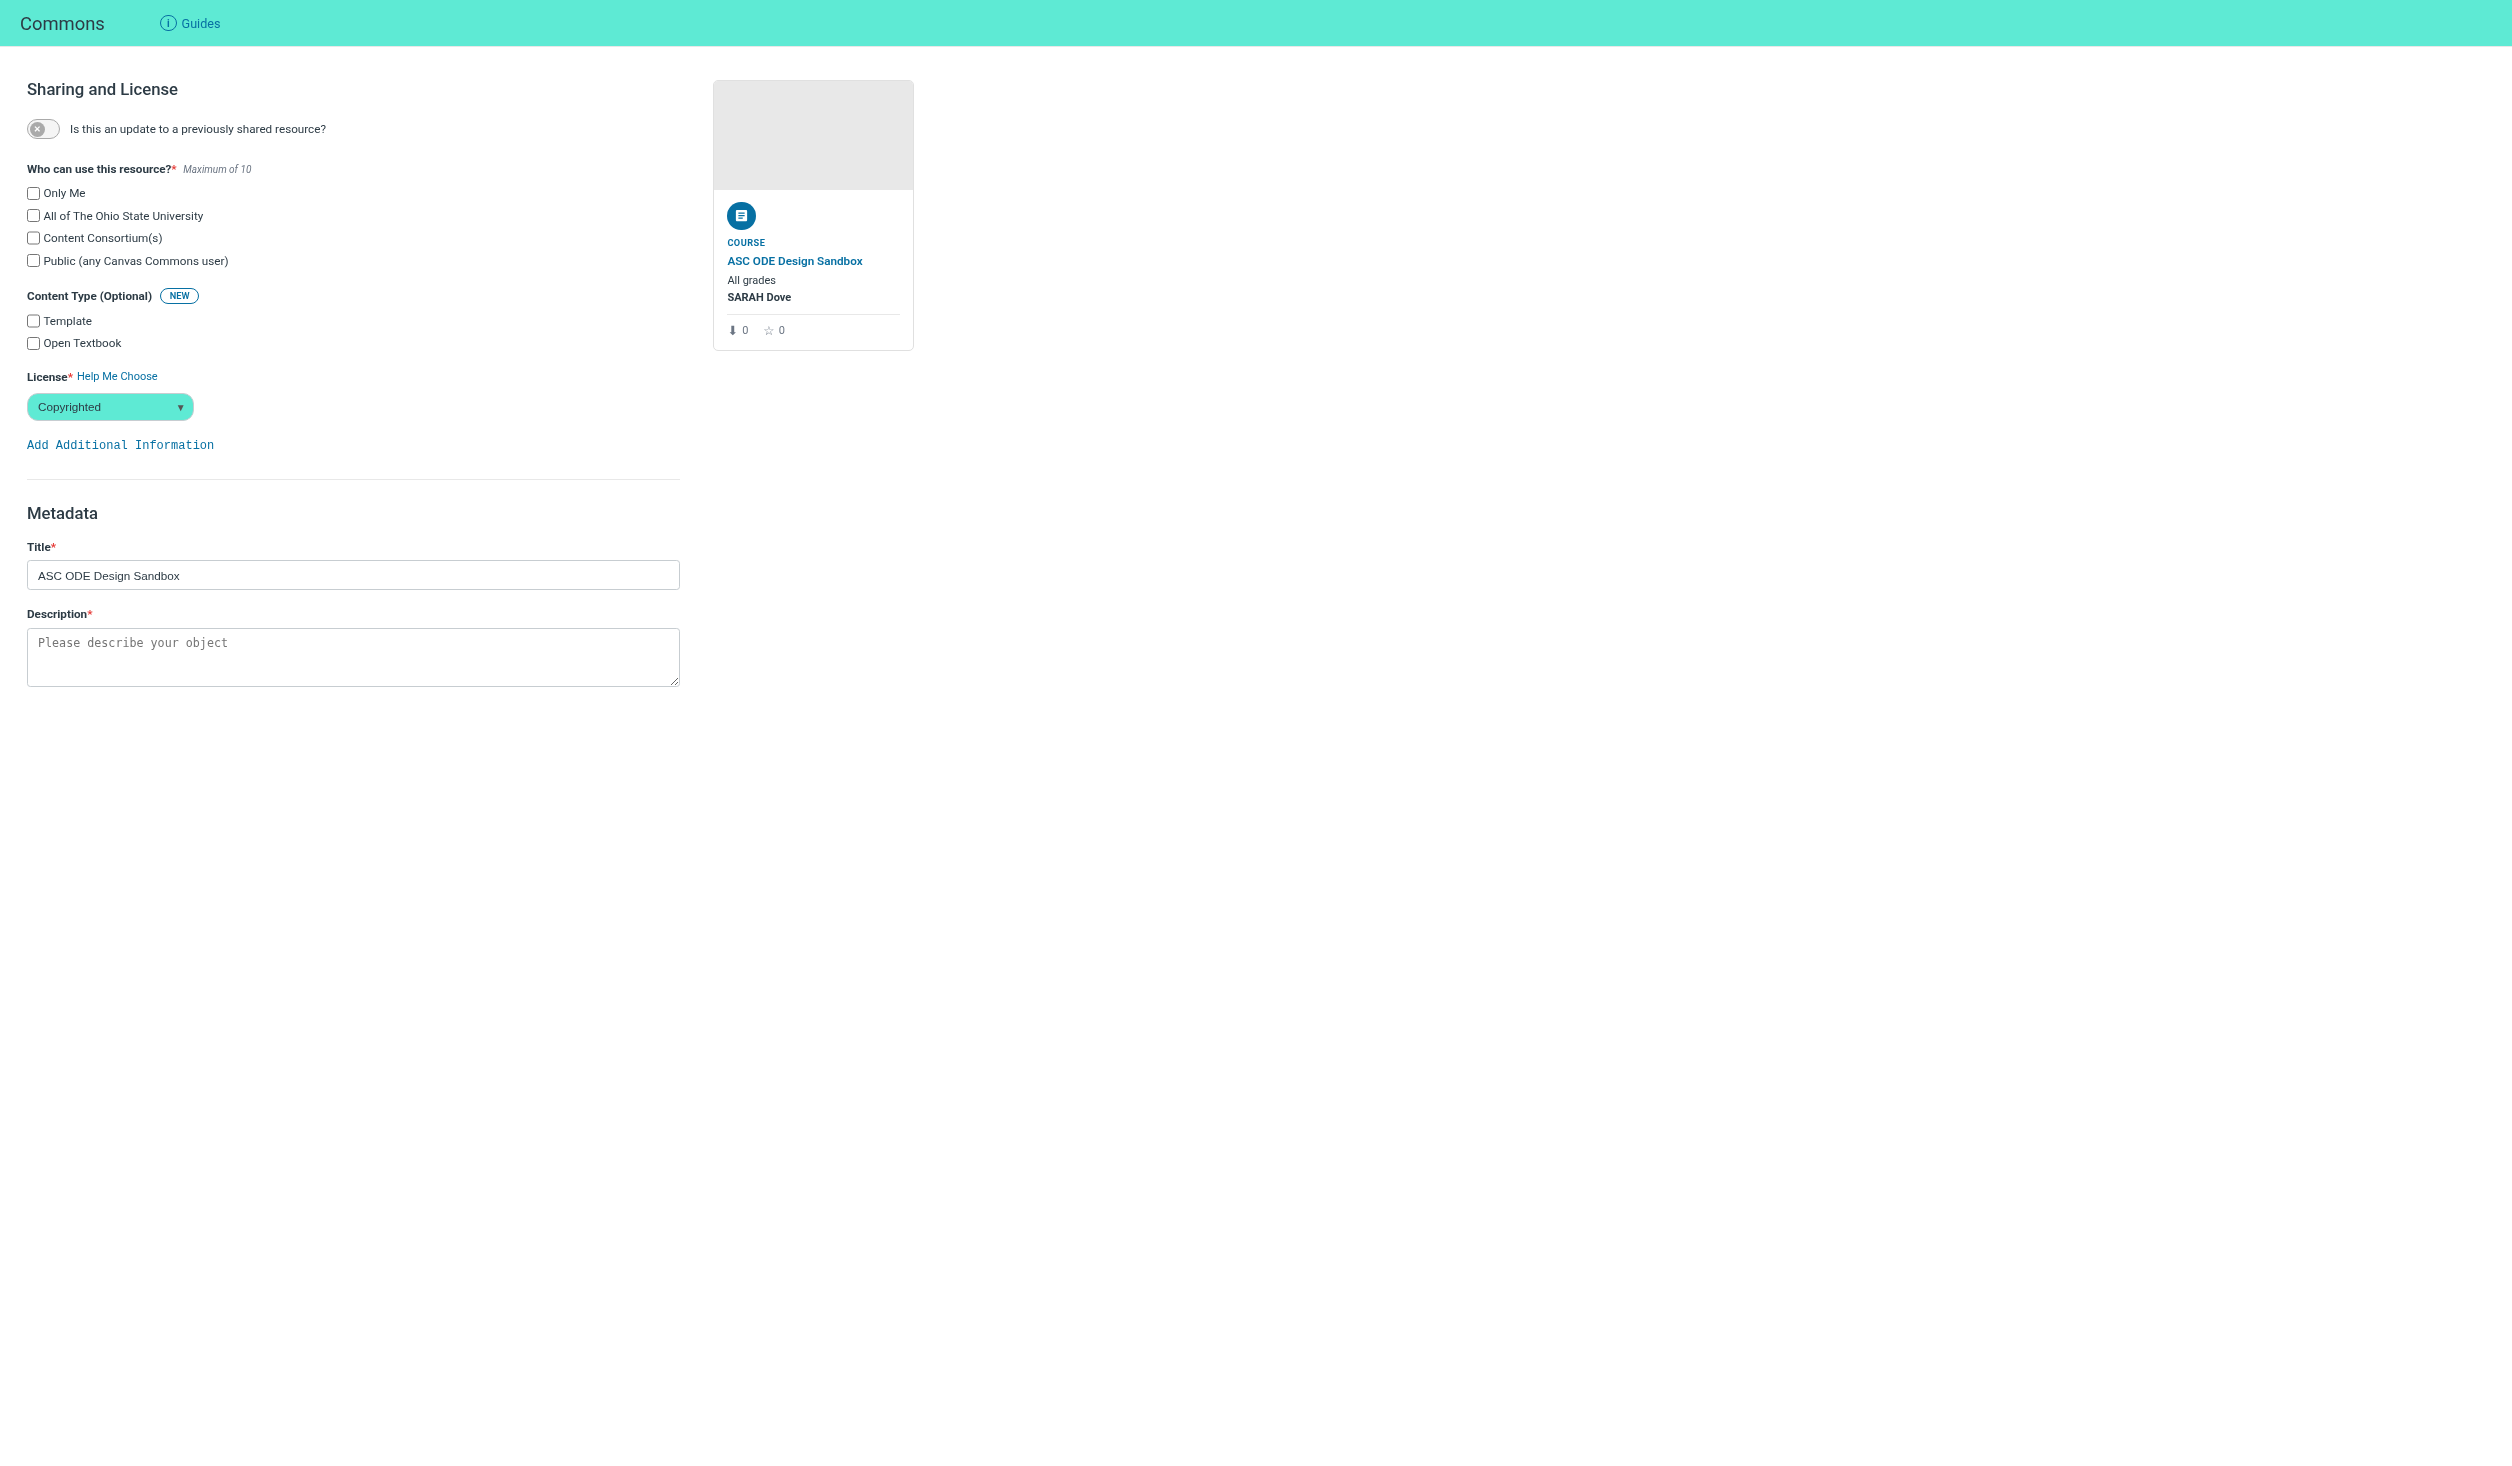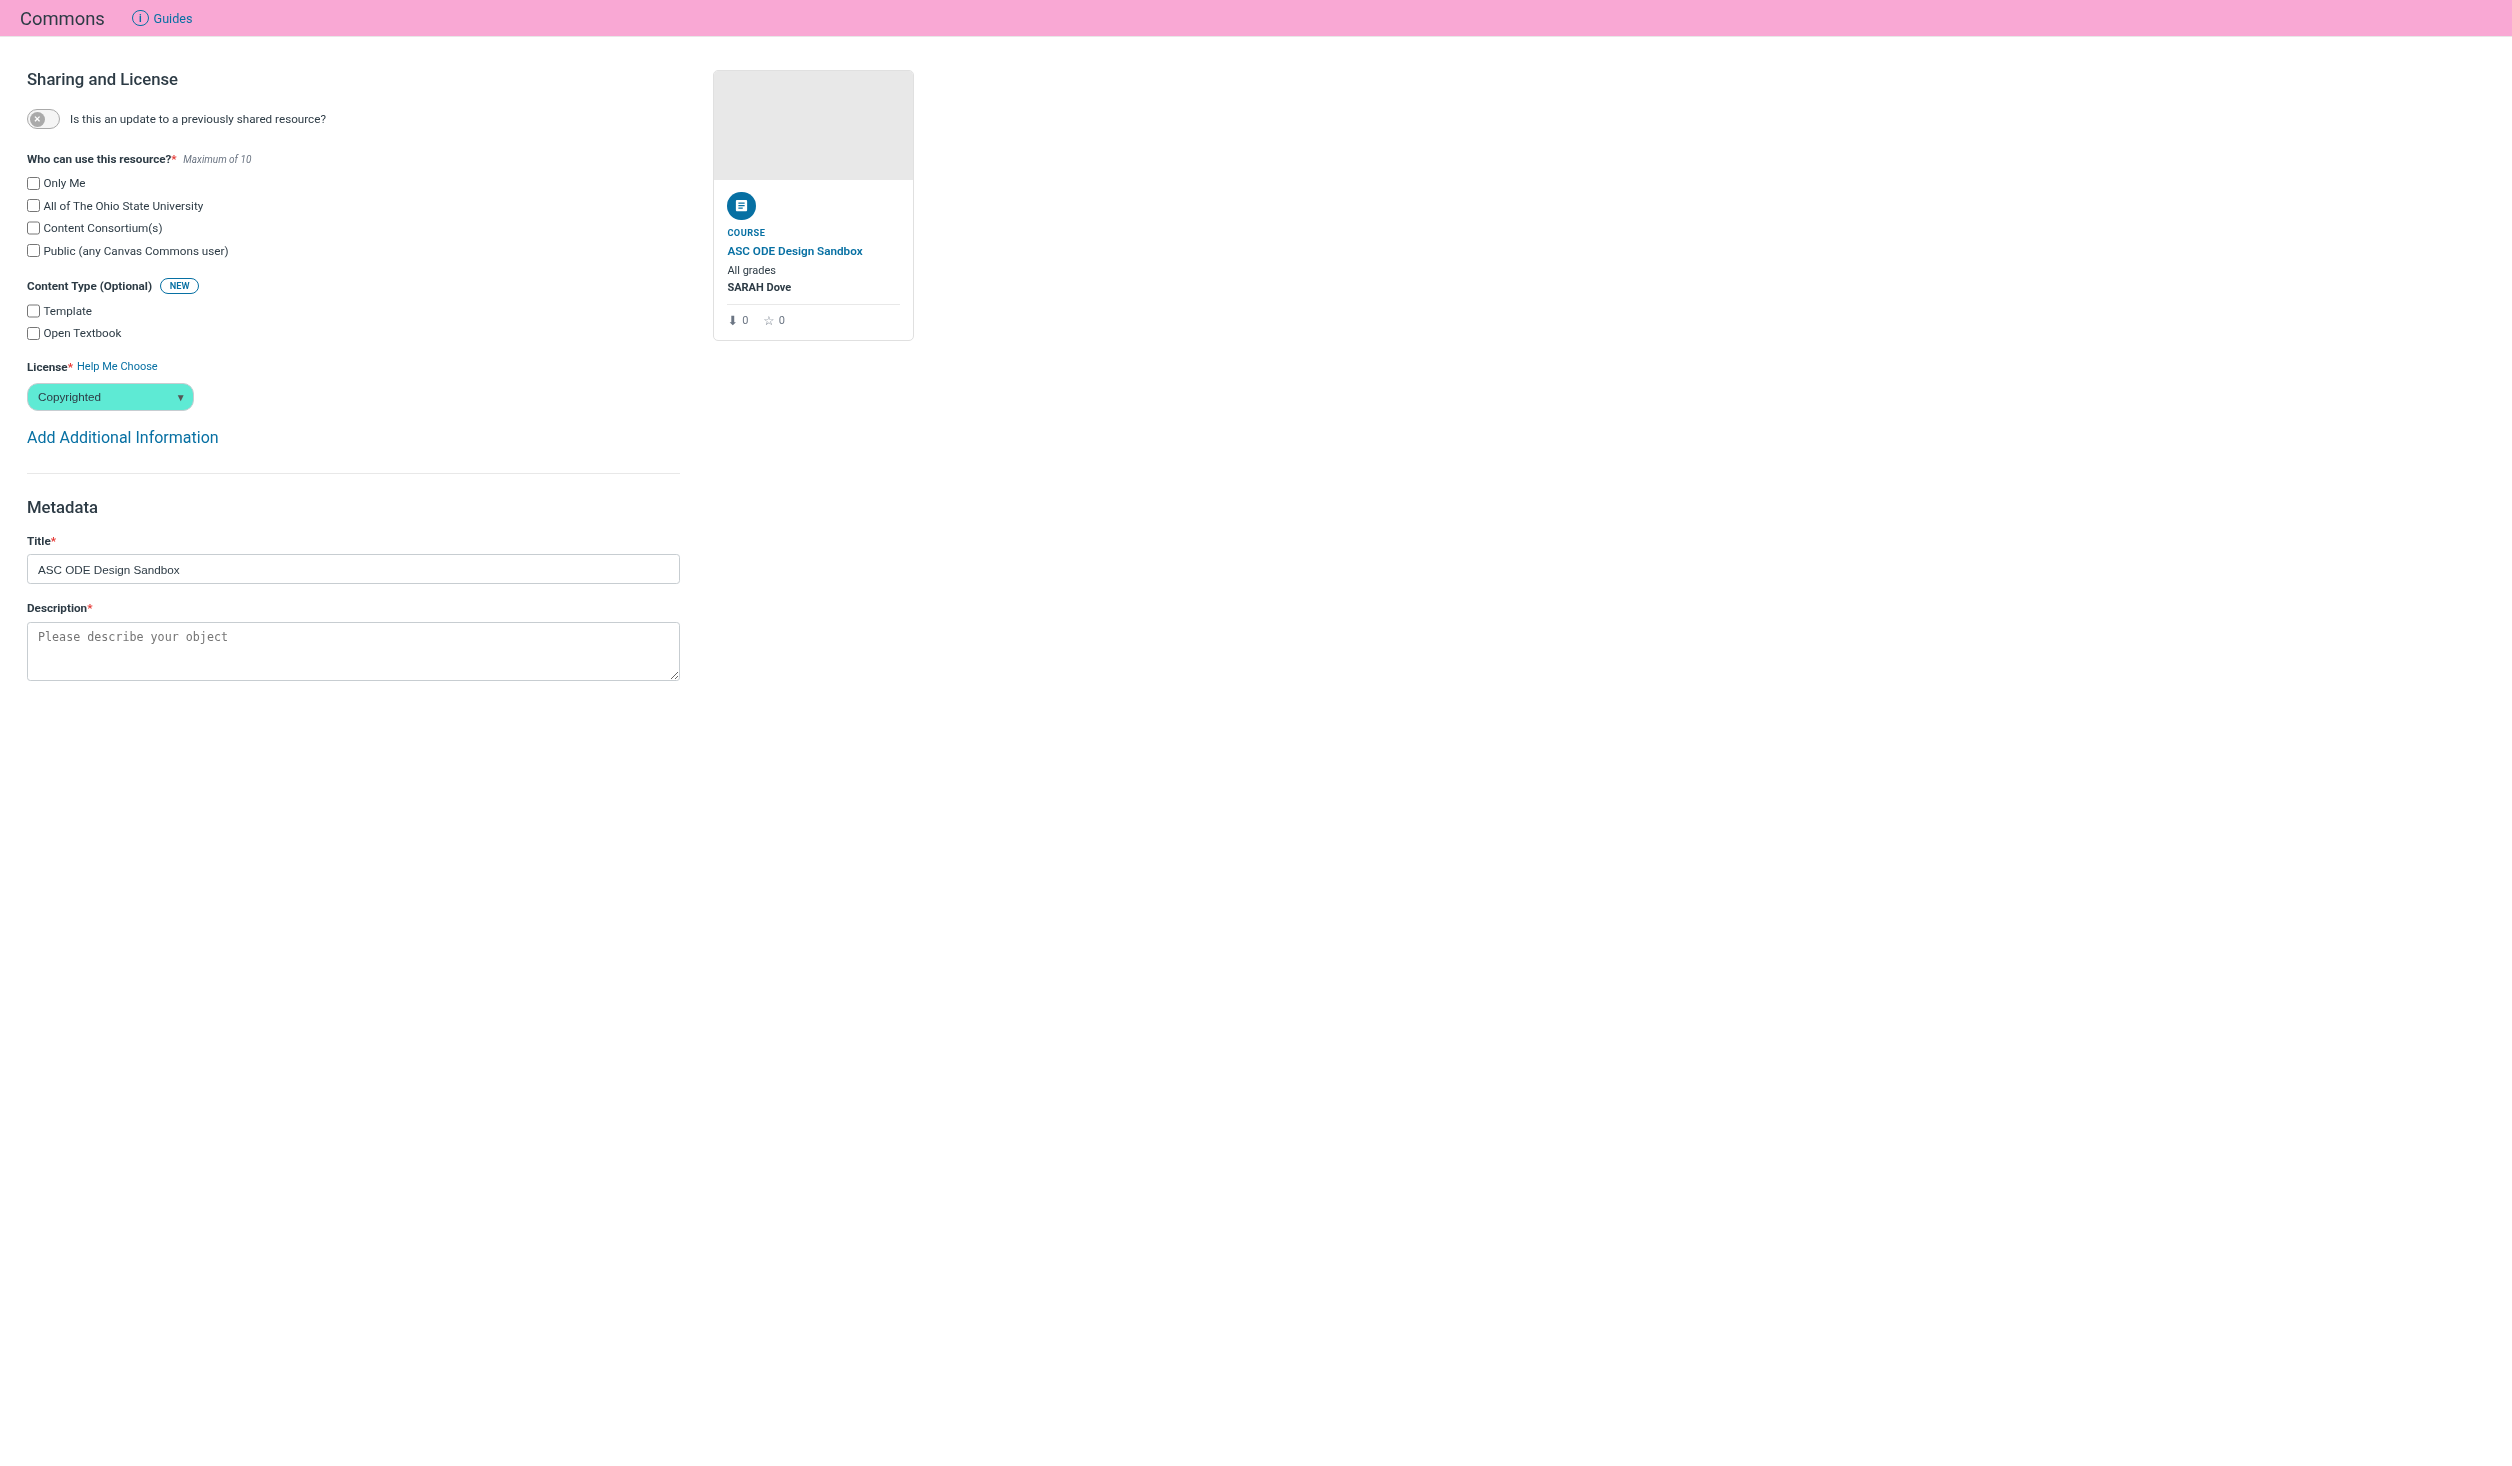--- a/index.html
+++ b/index.html
@@ -8,23 +8,24 @@
       font-size: 11.7px;
       color: #2d3b45;
       background: #fff;
     }
 
     
     .header {
       display: flex;
       align-items: center;
       padding: 0 20px;
-      height: 37px;
+      height: 47px;
       border-bottom: 0.8px solid #e8e8e8;
-      background: #f9a8d4;
+      background: #5eead4;
+      gap: 28px;
     }
     .header-logo {
       font-size: 18.4px;
       font-weight: 400;
       color: #2d3b45;
       margin-right: 27px;
     }
     .header-nav {
       display: flex;
       gap: 23.4px;
@@ -208,25 +209,26 @@
       top: 50%;
       transform: translateY(-50%);
       pointer-events: none;
       font-size: 10px;
       color: #555;
     }
 
     
     .add-info-link {
       color: #0770a3;
-      font-size: 16px;
+      font-size: 12px;
       text-decoration: none;
       cursor: pointer;
       display: inline-block;
       margin-bottom: 23.4px;
+      font-family: Liberation Mono, monospace;
     }
 
     
     .divider {
       border: none;
       border-top: 0.8px solid #e8e8e8;
       margin: 3.3px 0 23.4px 0;
     }
 
     

